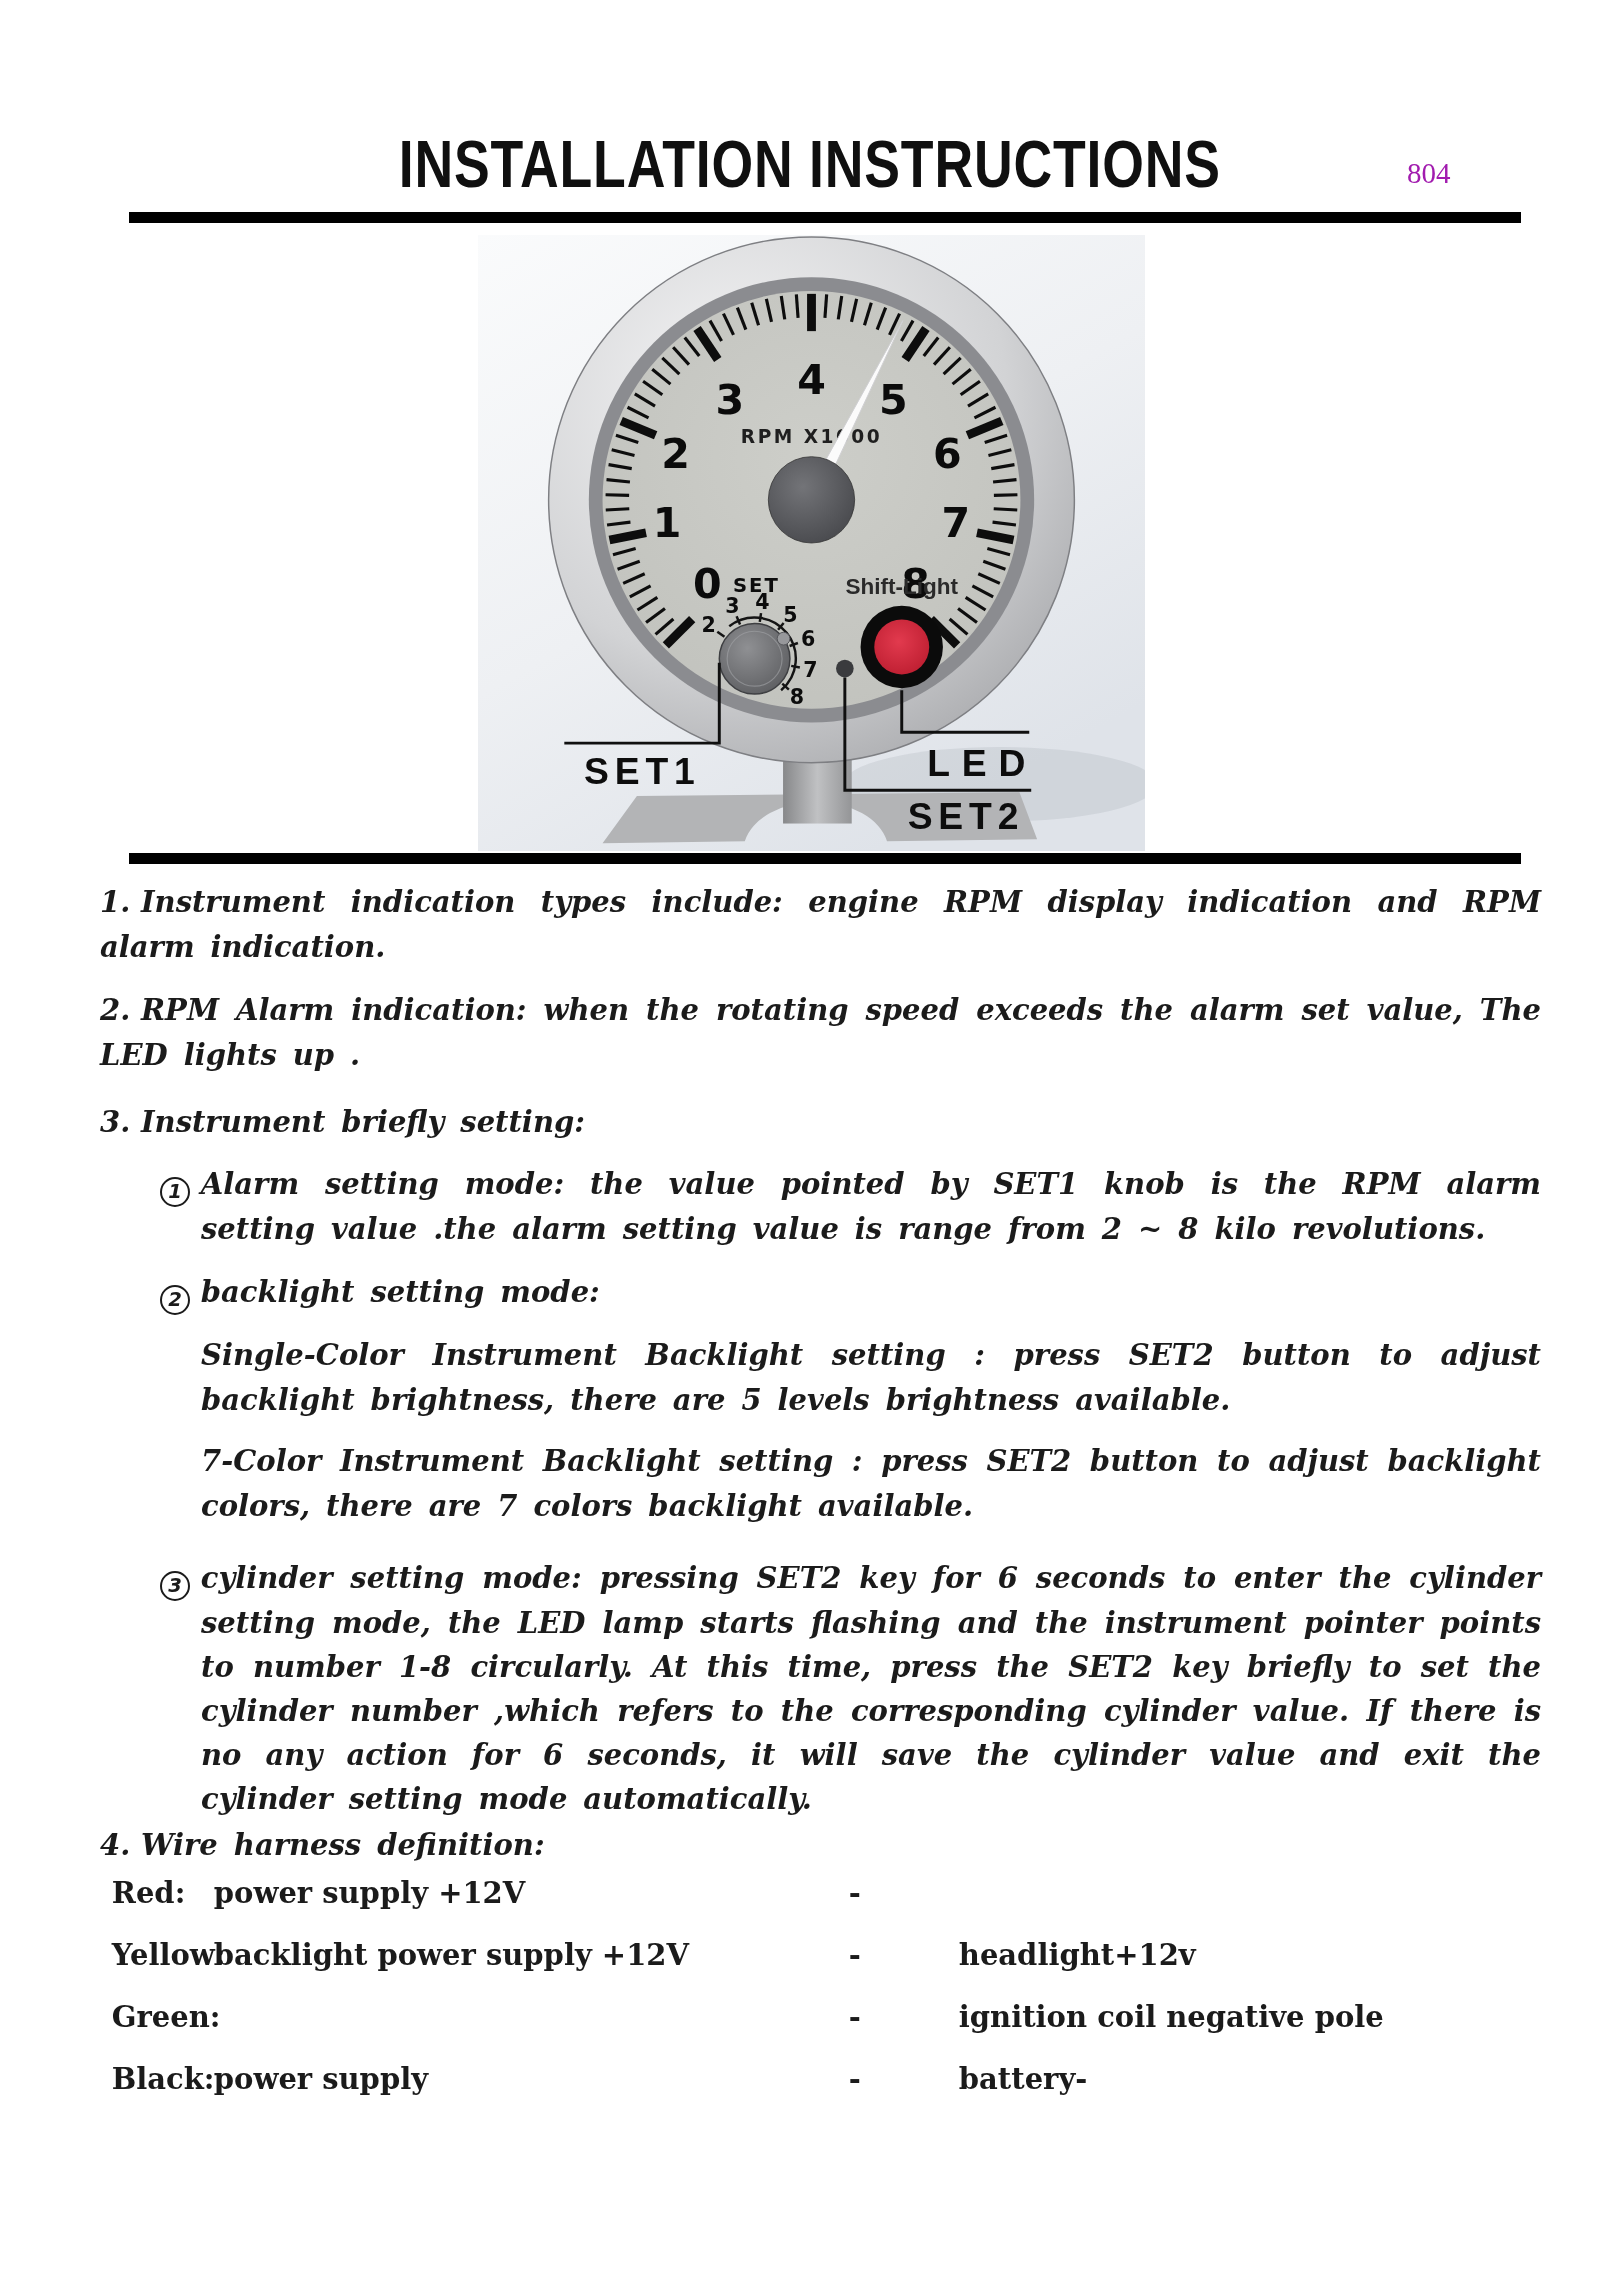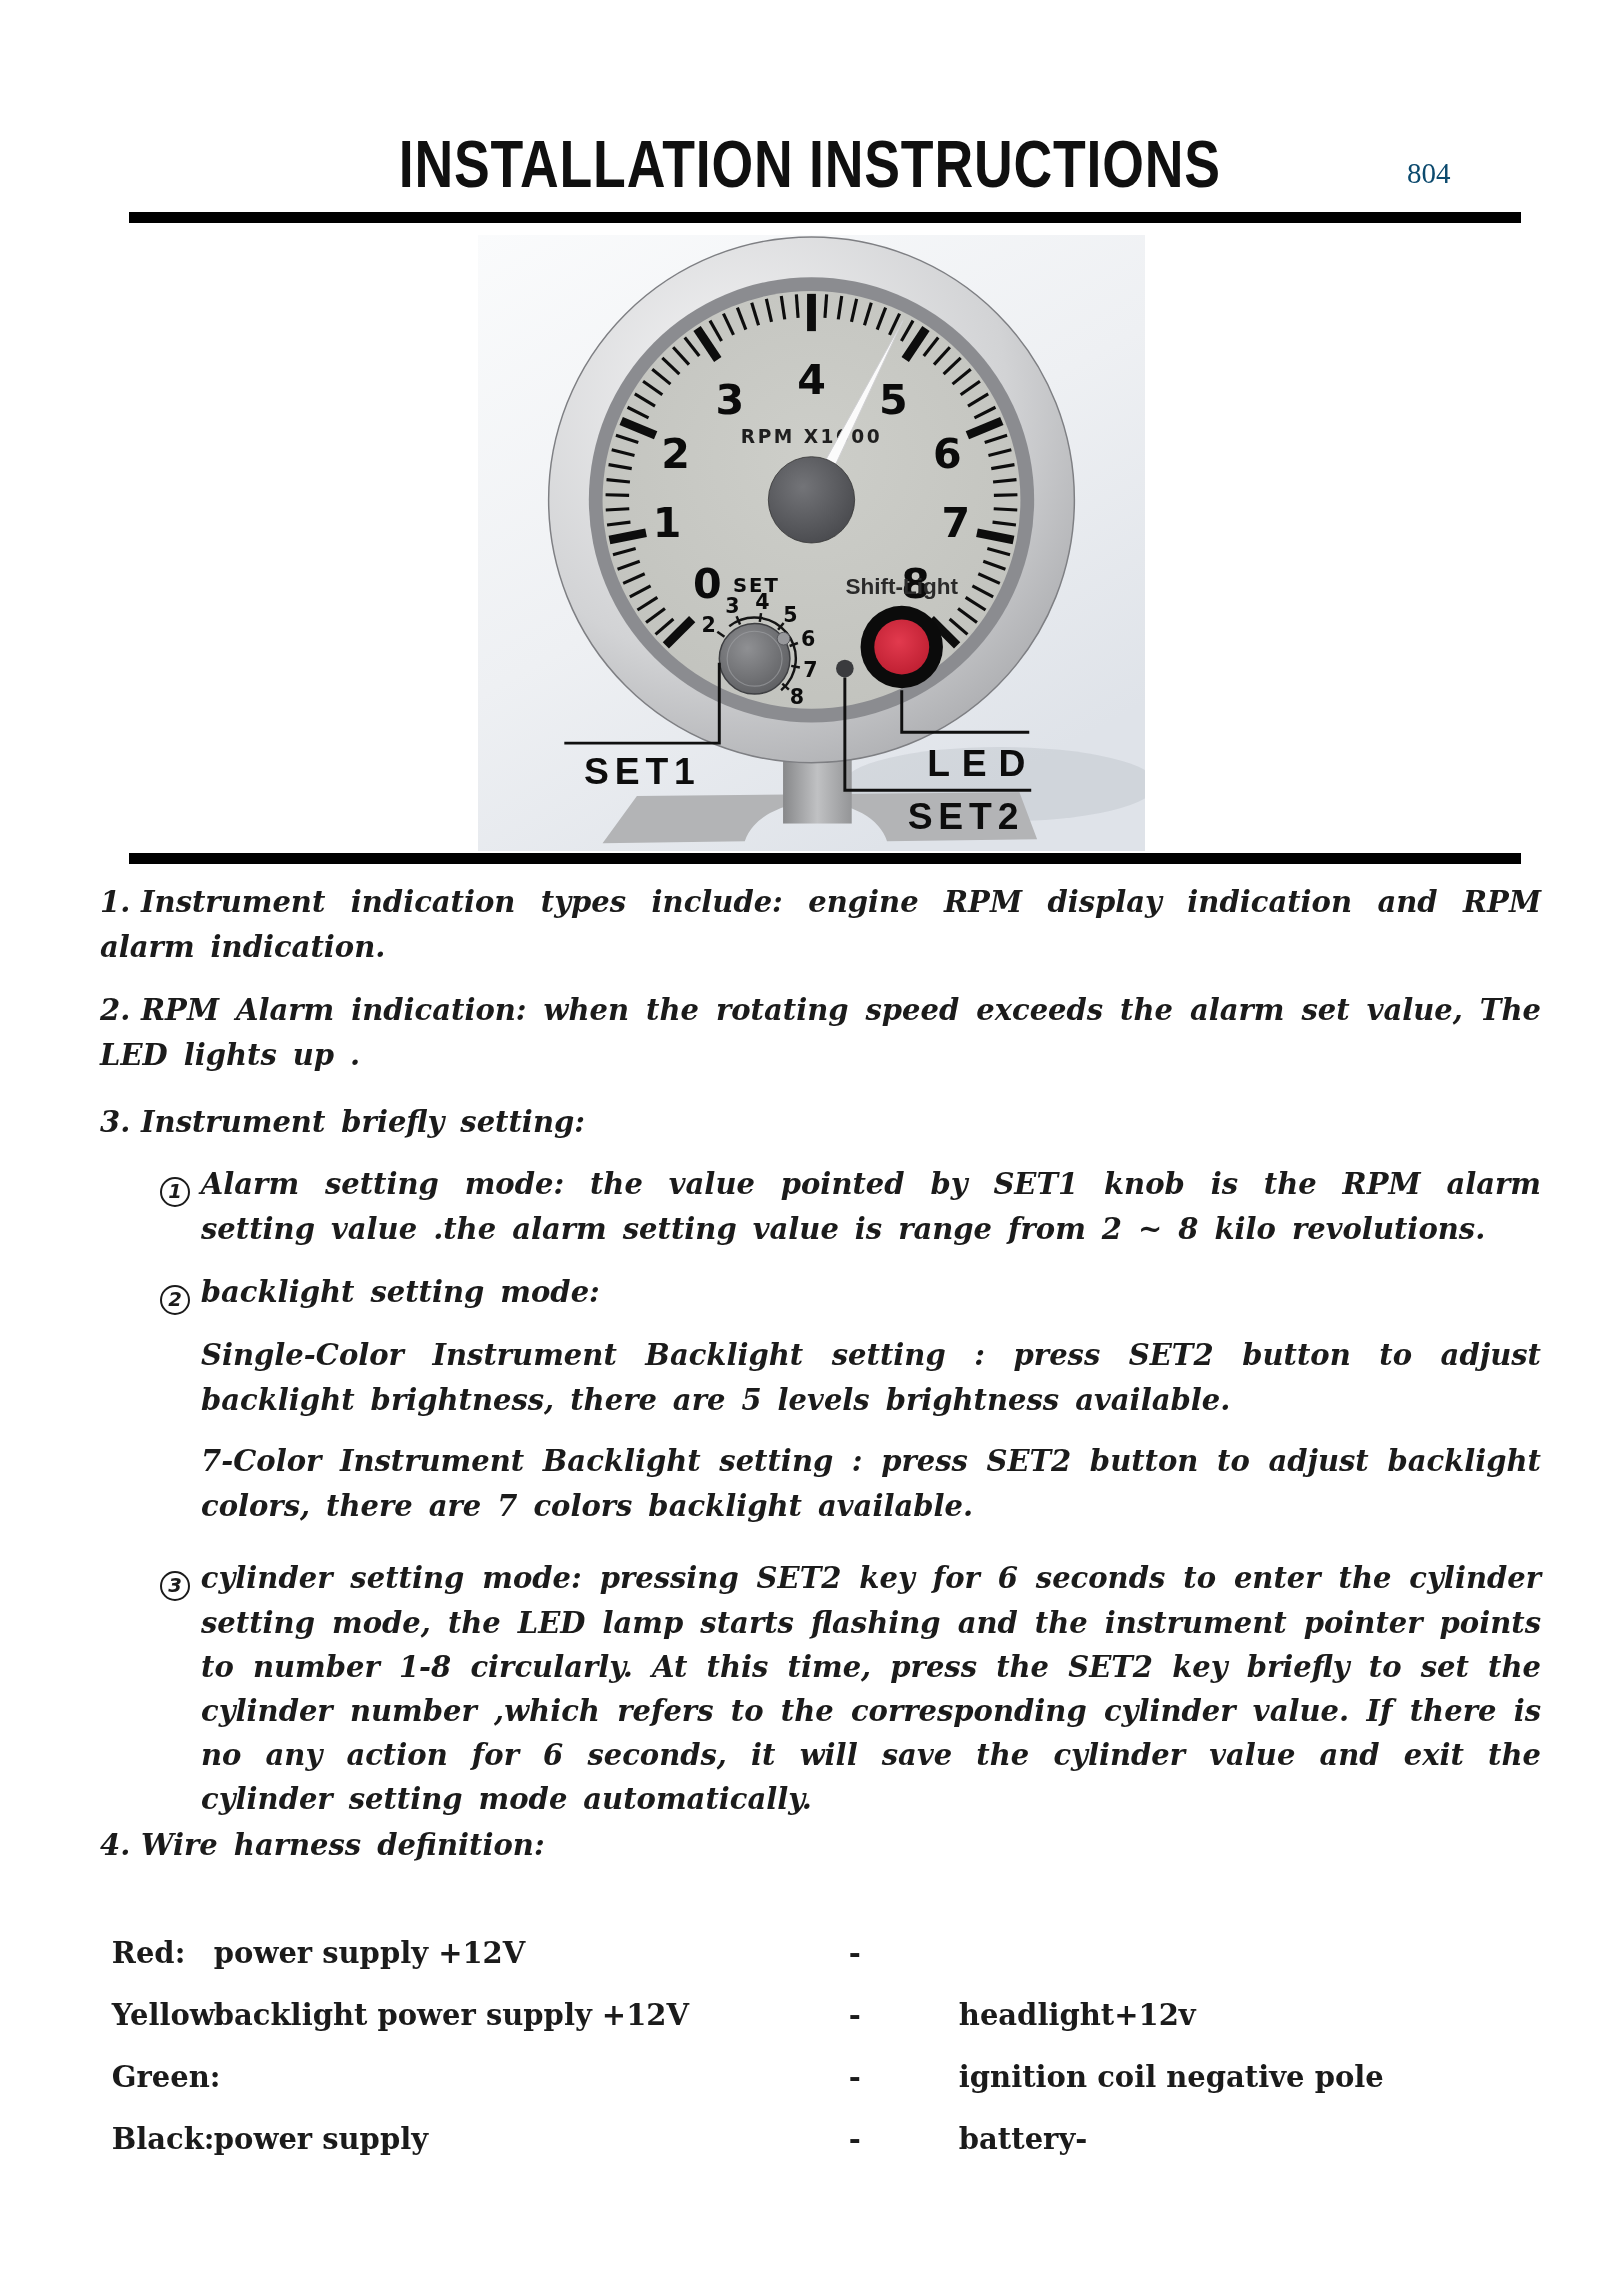--- a/index.html
+++ b/index.html
@@ -4,39 +4,39 @@
 <style>
   html,body{margin:0;padding:0;}
   body{width:1620px;height:2292px;position:relative;background:#ffffff;
        font-family:"DejaVu Serif",serif;color:#1b1b1b;overflow:hidden;}
 
   .title-wrap{position:absolute;top:125px;left:0;width:100%;text-align:center;}
   .title-wrap .t{display:inline-block;transform:scaleX(0.80);transform-origin:center;
        font-family:"Liberation Sans",sans-serif;font-weight:bold;font-size:67px;
        letter-spacing:1px;color:#101010;white-space:nowrap;}
   .pagenum{position:absolute;left:1407px;top:157px;font-family:"Liberation Serif",serif;
-       font-size:29px;font-weight:normal;color:#0c4a6e;}
+       font-size:29px;font-weight:normal;color:#a21caf;}
 
   .rule{position:absolute;left:129px;width:1392px;height:10.8px;background:#000;}
   #rule-top{top:212px;}
   #rule-mid{top:853px;}
 
   .figure{position:absolute;left:478px;top:235px;width:667px;height:616px;}
 
   .block{position:absolute;left:100px;width:1441px;font-weight:bold;font-size:29px;
        line-height:45px;text-align:justify;word-spacing:5.9px;font-style:italic;}
   .block .num{display:inline-block;width:41px;}
   .sub{padding-left:101px;box-sizing:border-box;}
   .bullet{box-sizing:border-box;display:inline-block;width:30px;height:30px;
        margin-left:-41px;margin-right:10.8px;border:2px solid #1b1b1b;border-radius:50%;
        text-align:center;line-height:26.5px;font-size:19.6px;word-spacing:0;
        font-family:"DejaVu Sans",sans-serif;font-weight:bold;vertical-align:-3.9px;}
   #blk-sub3{line-height:44px;}
 
-  .wires{position:absolute;left:100px;top:1936px;width:1441px;}
+  .wires{position:absolute;left:100px;top:1876px;width:1441px;}
   .wire-row{display:grid;grid-template-columns:11.8px 102px 635px 110px 1fr;
        height:62px;font-weight:bold;font-size:29px;align-items:start;}
   .wire-row .w-label{grid-column:2;}
   .wire-row .w-desc{grid-column:3;}
   .wire-row .w-dash{grid-column:4;}
   .wire-row .w-target{grid-column:5;}
 
   text{user-select:none;}
 </style>
 </head>

